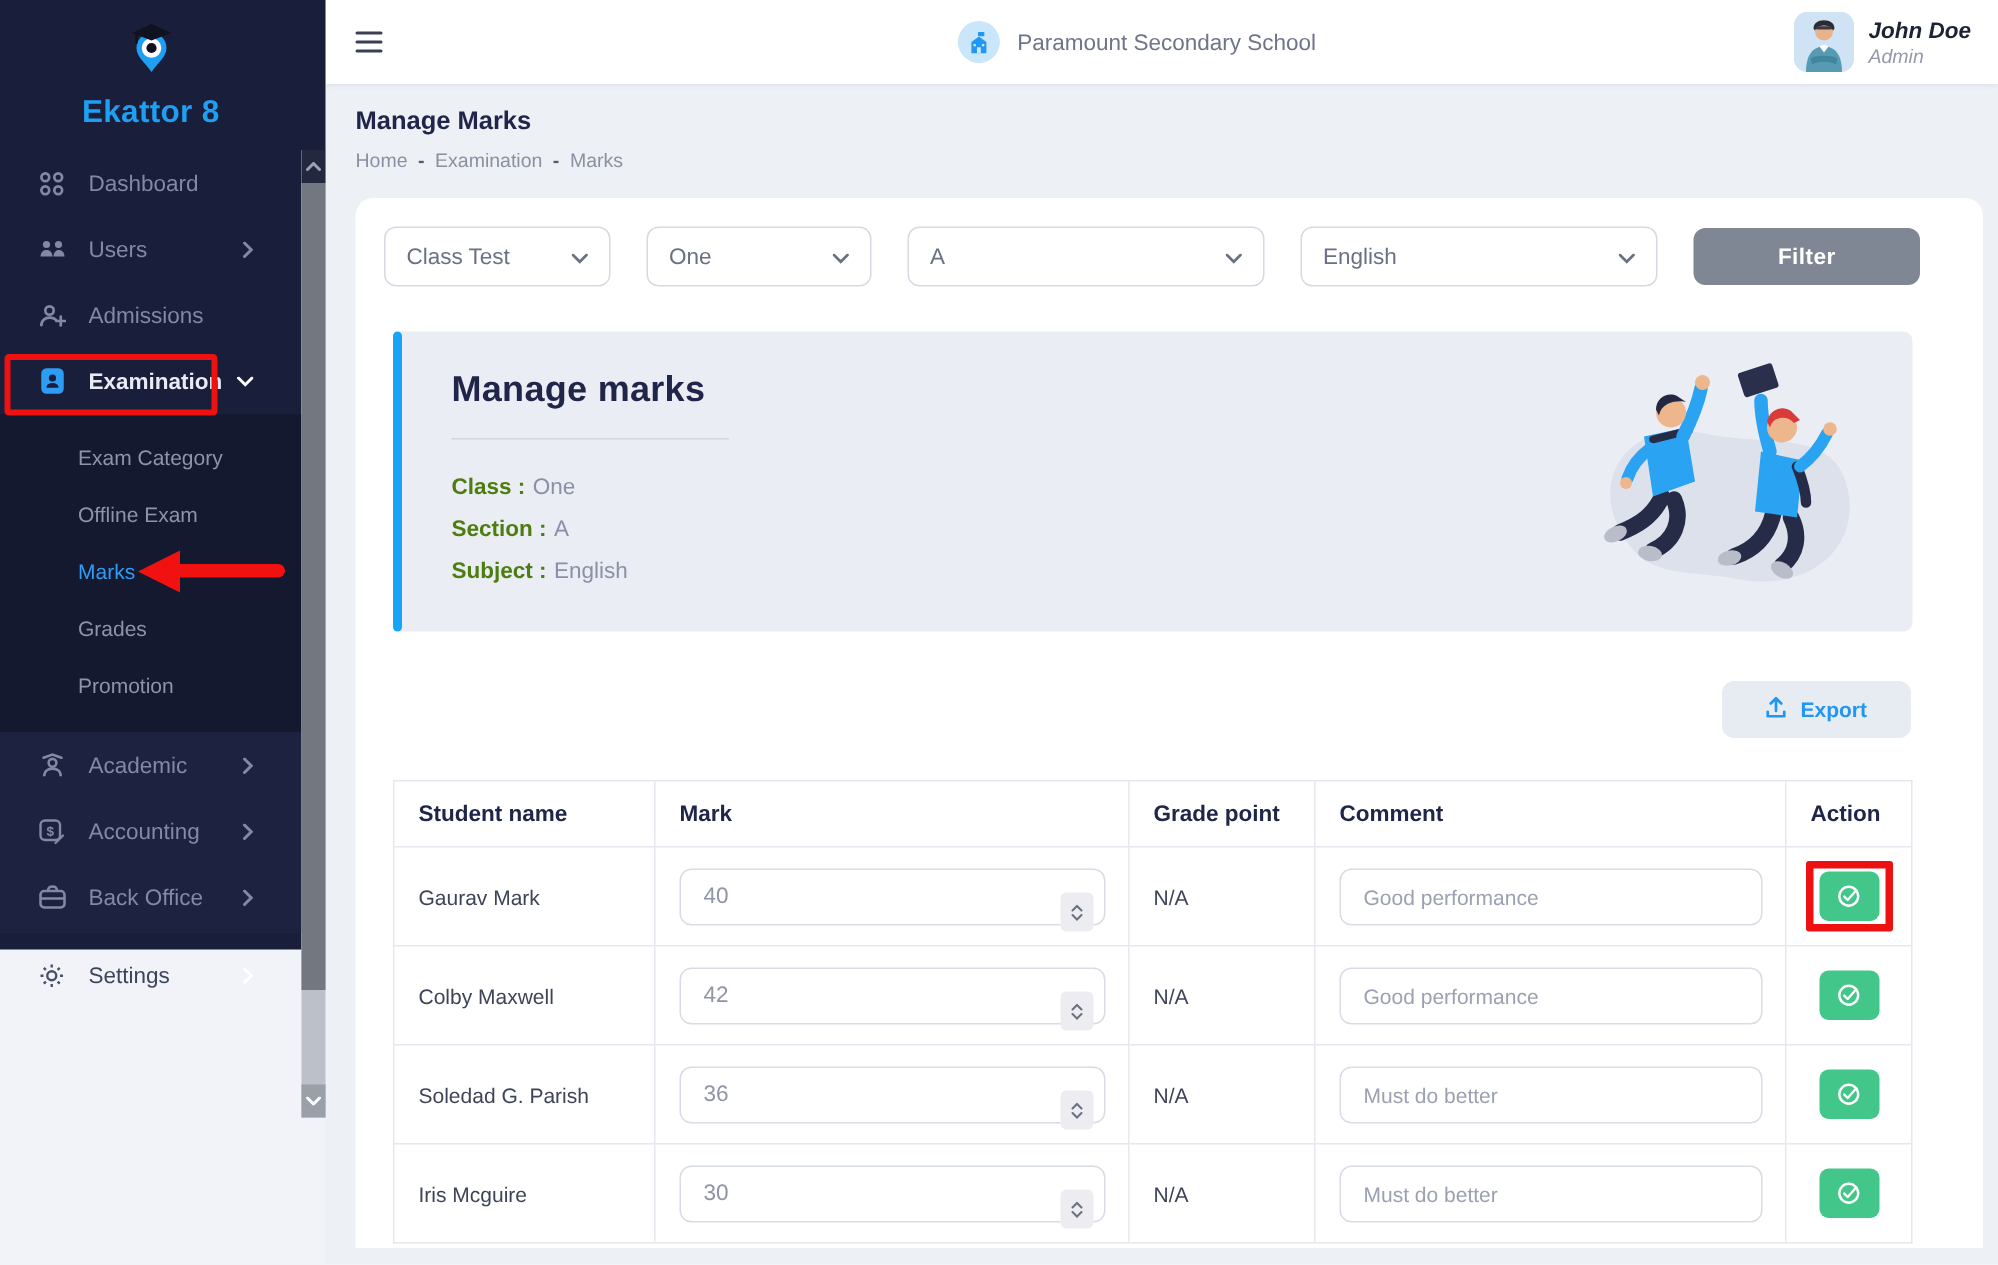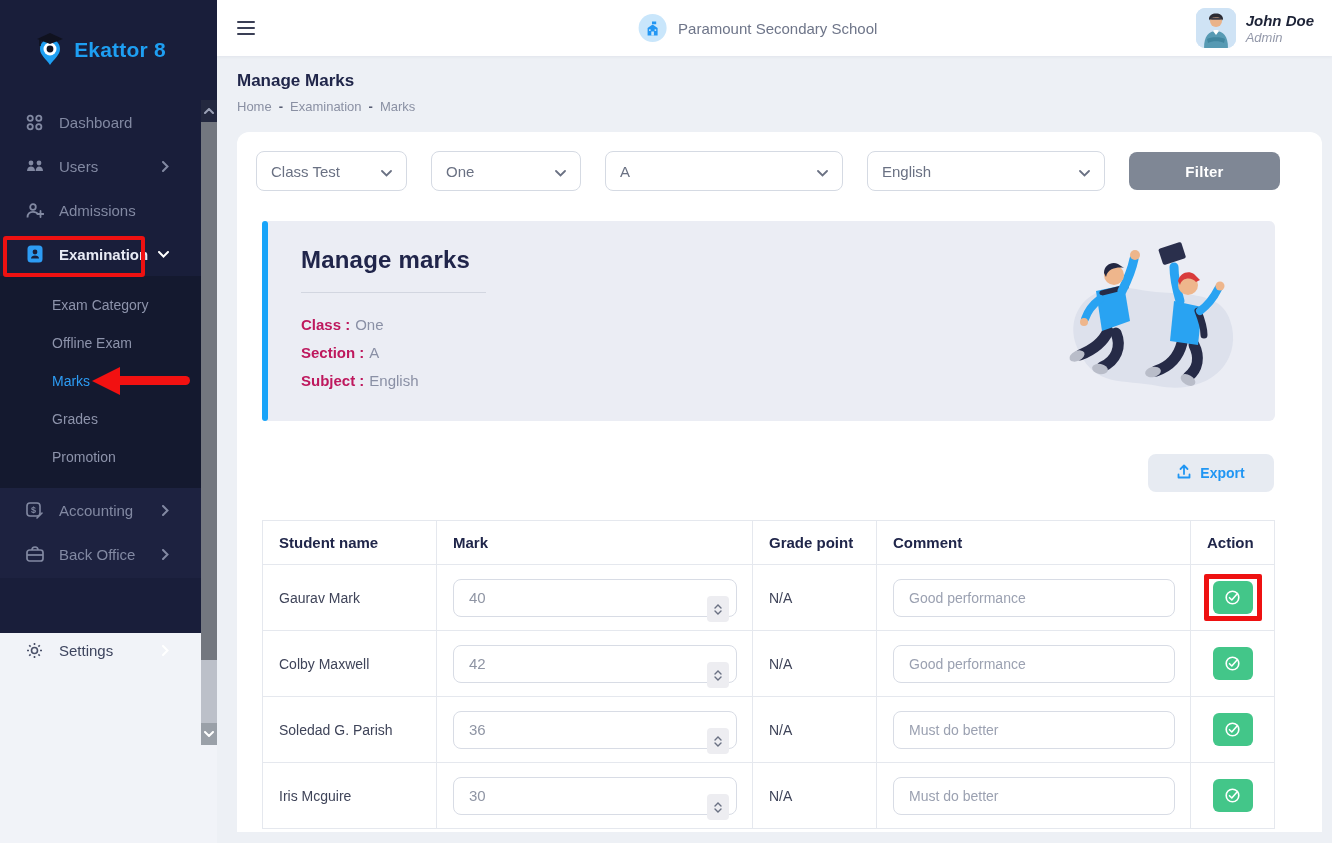--- a/index.html
+++ b/index.html
@@ -2,21 +2,21 @@
 <html><head>
 <meta charset="utf-8">
 <style>
   * { margin:0; padding:0; box-sizing:border-box; }
   html,body { width:1332px; height:843px; overflow:hidden; font-family:"Liberation Sans", sans-serif; background:#edf0f5; }
 
   
   .sidebar { position:absolute; left:0; top:0; width:217px; height:843px; background:#f1f3f8; z-index:20; }
   .sb-dark-top { position:absolute; left:0; top:0; width:217px; height:100px; background:#191e3a; }
   .sb-dark-main { position:absolute; left:0; top:100px; width:201px; height:533px; background:#191e3a; }
-  .logo { position:absolute; left:0; top:0; width:201px; height:100px; display:flex; align-items:center; justify-content:center; gap:9px; z-index:2; }
+  .logo { position:absolute; left:0; top:0; width:201px; height:100px; display:flex; align-items:center; justify-content:center; gap:9px; z-index:2;flex-direction:column; }
   .logo-text { color:#1e9ff2; font-size:21px; font-weight:bold; letter-spacing:.2px; }
   .side-menu { position:absolute; left:0; top:100px; width:201px; z-index:2; }
   .sm-item { height:44px; display:flex; align-items:center; padding-left:25px; color:#8289a2; font-size:15px; cursor:pointer; position:relative; }
   .sm-item .mi { width:19px; height:19px; margin-right:15px; display:flex; align-items:center; justify-content:center; color:#8289a2; }
   .sm-item .chev { position:absolute; right:32px; color:#8289a2; }
   .sm-item.active-parent { color:#e8ebf5; font-weight:bold; }
   .sm-item.active-parent .mi { color:#2d9cf4; }
   .sm-item.active-parent .chev { color:#ffffff; }
   .submenu-block { background:#14192f; padding:10px 0 12px 0; }
   .sub-item { height:38px; display:flex; align-items:center; padding-left:52px; color:#8d93ab; font-size:14px; cursor:pointer; }
@@ -70,21 +70,21 @@
   .dd-section { width:238px; margin-right:24px; }
   .dd-subject { width:238px; }
   .filter-btn { margin-left:auto; margin-right:22px; width:151px; height:38px; background:#7f8795; color:#ffffff; font-size:15px; font-weight:bold; border:none; border-radius:8px; cursor:pointer; letter-spacing:.3px; }
 
   
   .panel { position:relative; margin-top:30px; margin-left:6px; width:1013px; height:200px; background:#ebedf4; border-radius:6px; }
   .panel-bar { position:absolute; left:0; top:0; width:6px; height:200px; background:#18a4f9; border-radius:4px; }
   .panel-title { position:absolute; left:39px; top:25px; font-size:24px; font-weight:bold; color:#20254a; letter-spacing:.2px; }
   .panel-hr { position:absolute; left:39px; top:71px; width:185px; border-bottom:1px solid #d2d6e0; }
   .panel-row { position:absolute; left:39px; font-size:15px; color:#8a90a5; }
-  .panel-row b { color:#be185d; margin-right:5px; }
+  .panel-row b { color:#4d7c0f; margin-right:5px; }
   .p-class { top:95px; } .p-section { top:123px; } .p-subject { top:151px; }
   .illus { position:absolute; right:33px; top:14px; }
 
   
   .export-row { margin-top:33px; display:flex; justify-content:flex-end; padding-right:28px; }
   .export-btn { width:126px; height:38px; background:#e7ebf2; border:none; border-radius:8px; color:#2196f3; font-size:14px; font-weight:bold; cursor:pointer; display:flex; align-items:center; justify-content:center; gap:9px; }
 
   
   .marks-table { margin-top:28px; margin-left:6px; border-collapse:collapse; width:1012px; table-layout:fixed; }
   .marks-table th, .marks-table td { border:1px solid #e5e8ee; }
@@ -185,20 +185,35 @@
         </div>
       <div class="sub-item">
           <span>Grades</span>
         </div>
       <div class="sub-item">
           <span>Promotion</span>
         </div>
     </div>
 
     <div class="section2">
+      <div class="sm-item">
+        <span class="mi">
+          <svg width="18" height="17" viewBox="0 0 18 17" fill="none" stroke="currentColor" stroke-width="1.7">
+            <circle cx="9" cy="6.5" r="2.6"></circle>
+              <path d="M3.5,15.5 C3.5,12 6,10.4 9,10.4 C12,10.4 14.5,12 14.5,15.5"></path>
+            <path d="M3,3.2 L9,1 L15,3.2" stroke-linecap="round"></path>
+          </svg>
+        </span>
+        <span>Academic</span>
+        <span class="chev">
+          <svg width="7" height="11" viewBox="0 0 7 11" fill="none" stroke="currentColor" stroke-width="2" stroke-linecap="round">
+              <path d="M1,1 L5.5,5.5 L1,10"></path>
+            </svg>
+        </span>
+      </div>
       <div class="sm-item">
         <span class="mi">
           <svg width="17" height="17" viewBox="0 0 17 17" fill="none" stroke="currentColor" stroke-width="1.6">
             <rect x="1" y="1" width="13" height="13" rx="3"></rect>
             <text x="7.5" y="11" font-size="9" fill="currentColor" stroke="none" text-anchor="middle" font-weight="bold">$</text>
             <path d="M11,16 L16,11" stroke-linecap="round"></path>
           </svg>
         </span>
         <span>Accounting</span>
         <span class="chev">

